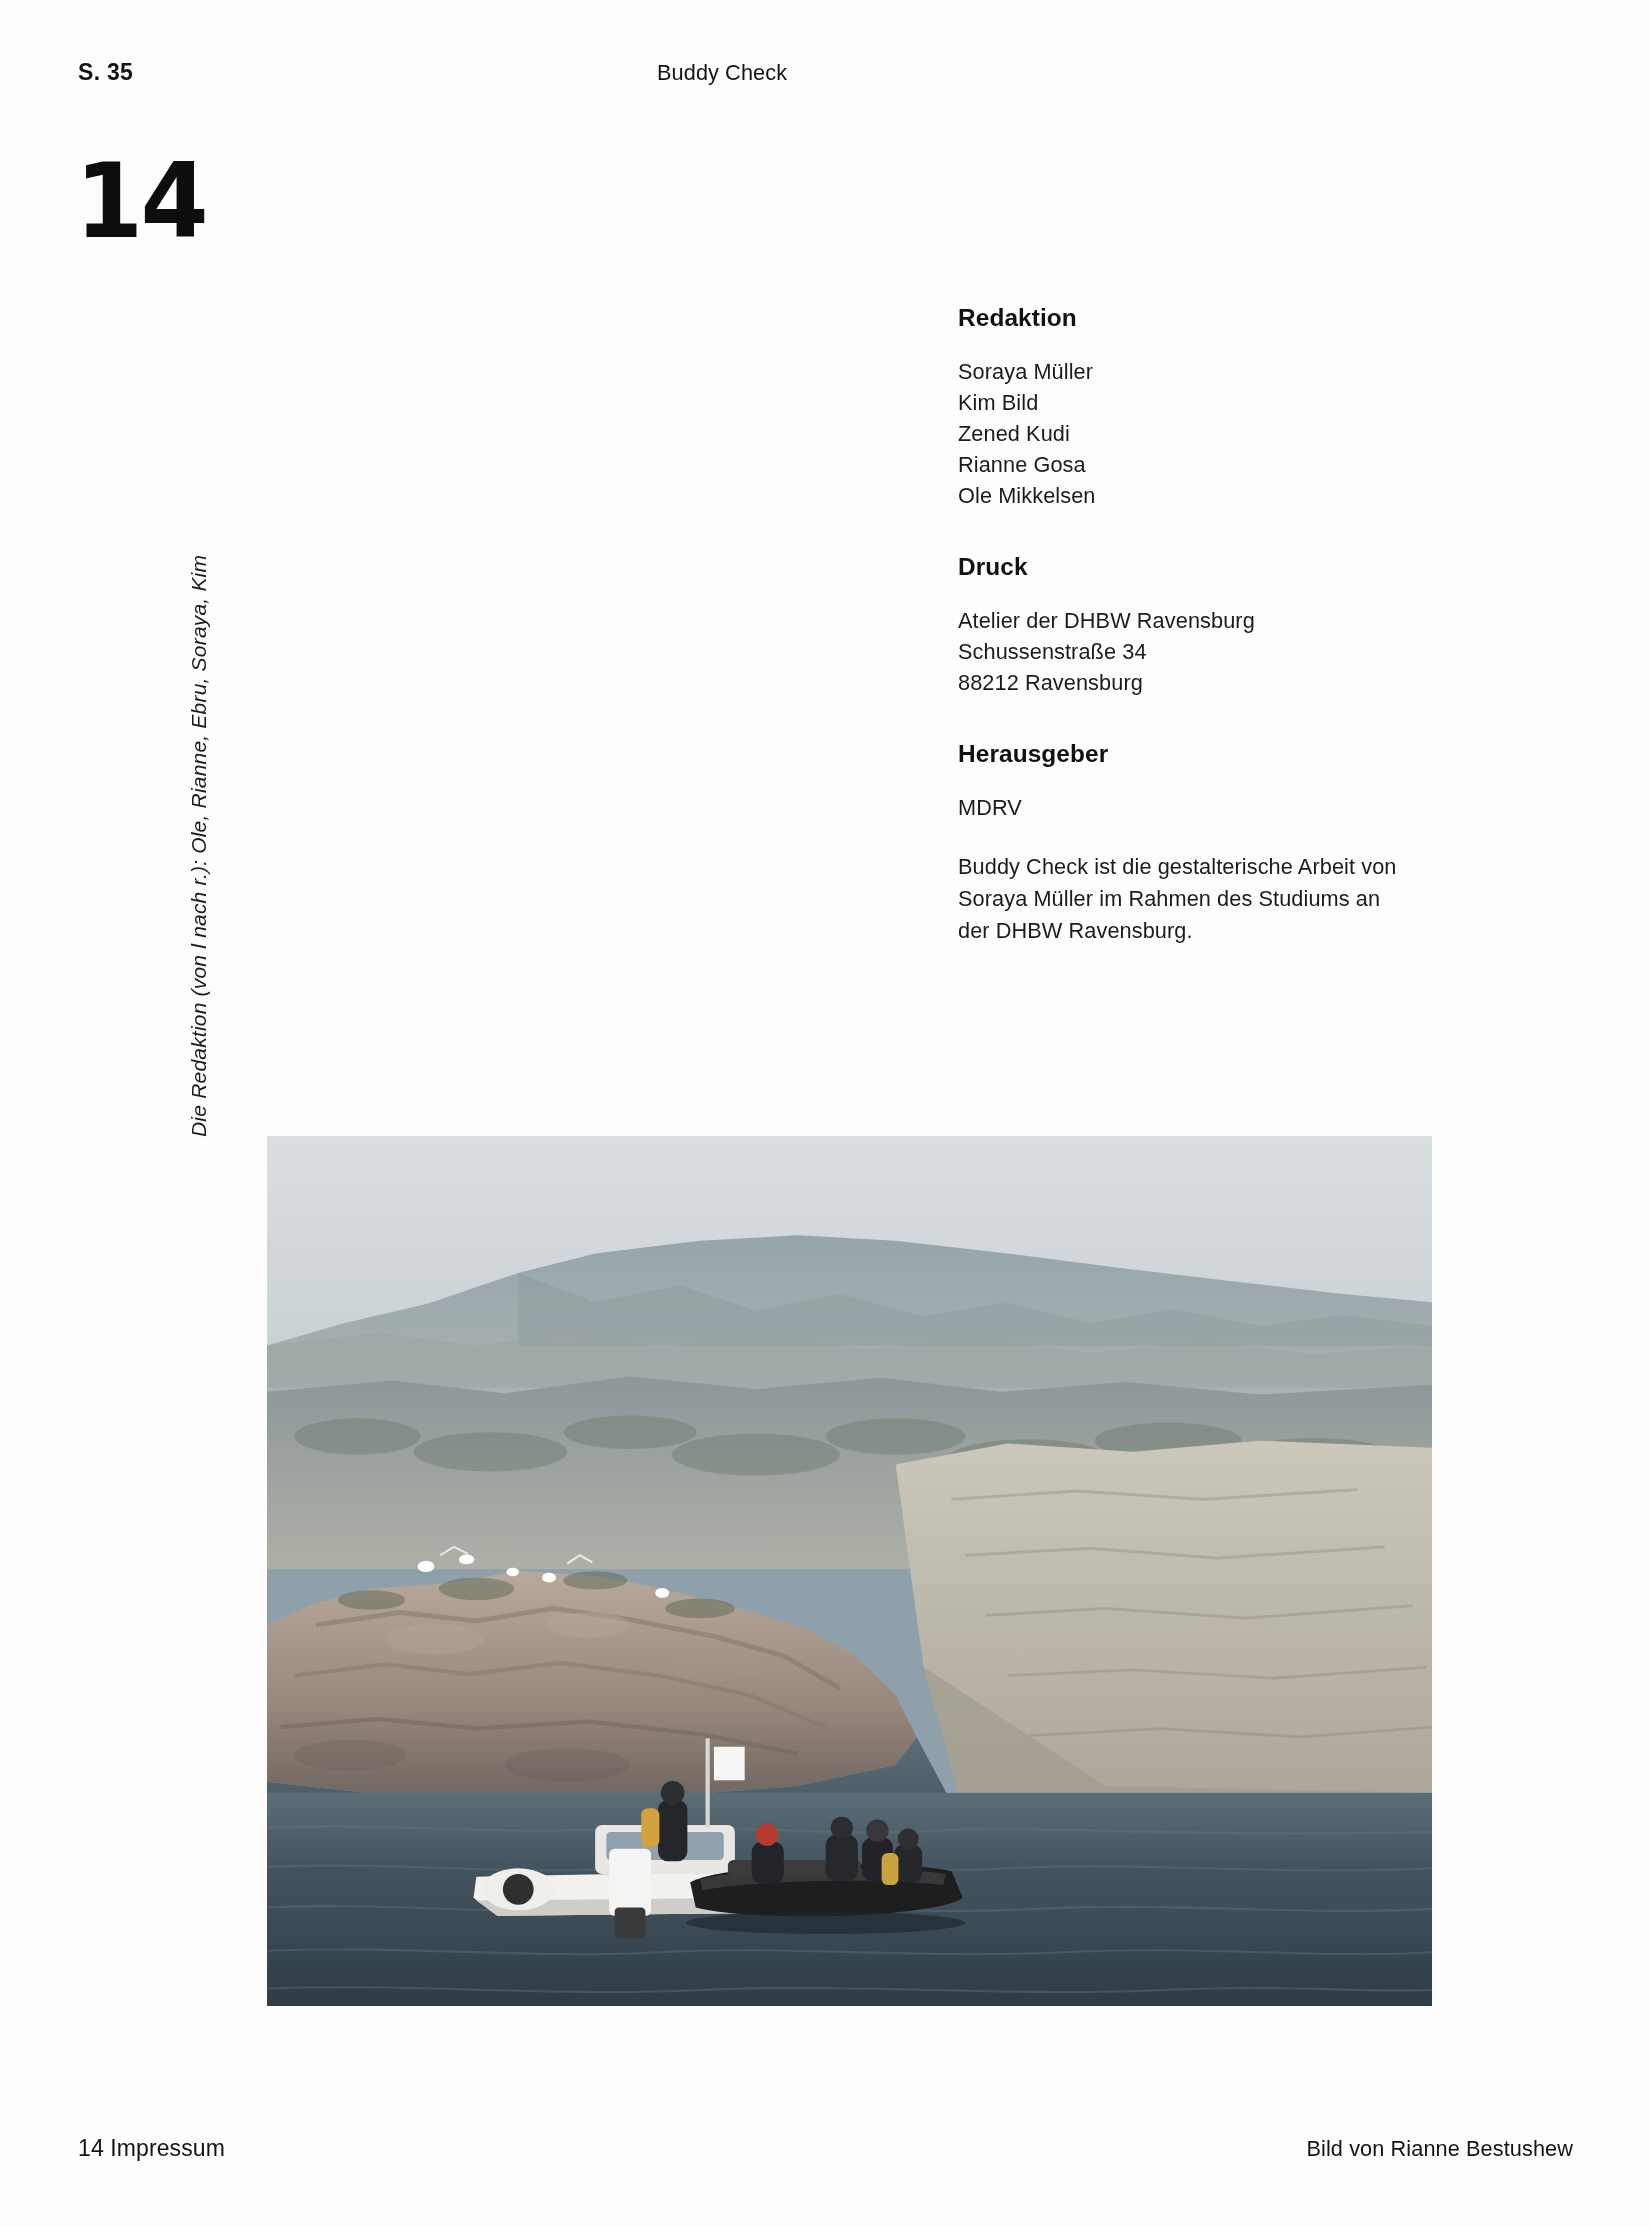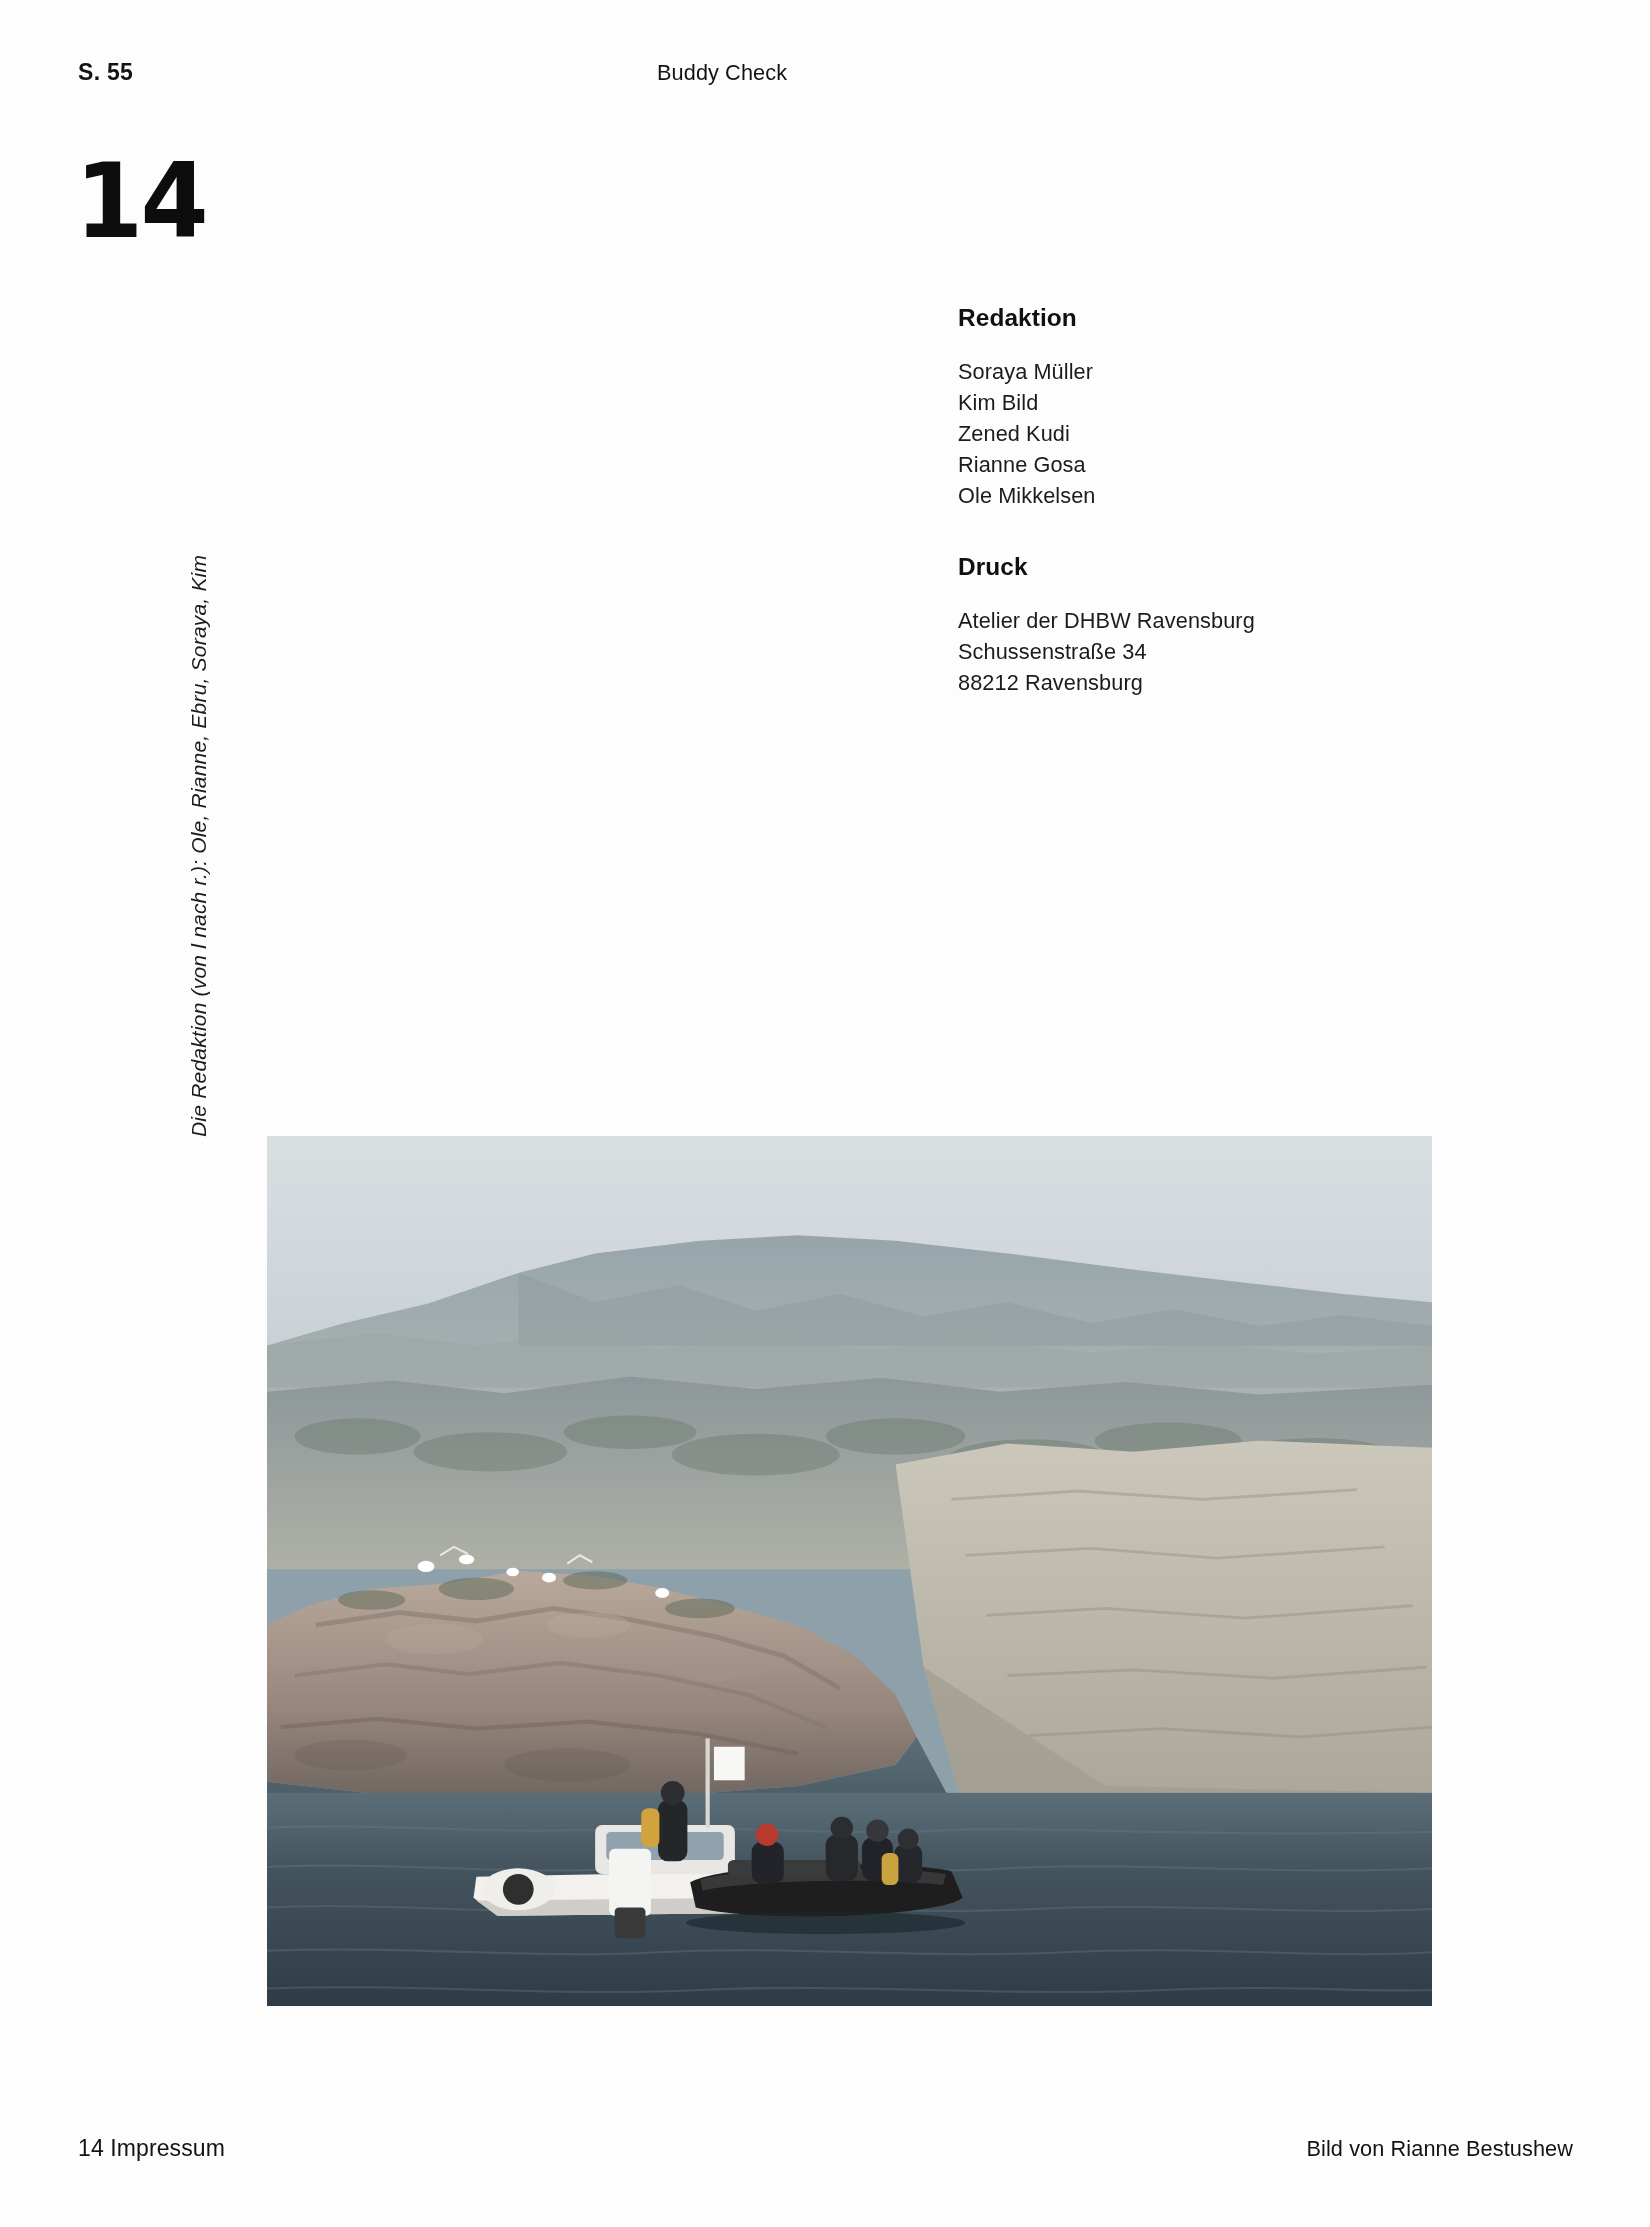--- a/index.html
+++ b/index.html
@@ -159,21 +159,21 @@
     letter-spacing: 0.1px;
     color: #131313;
   }
 </style>
 </head>
 <body>
 
 <div class="page">
 
   <div class="page-header">
-    <div class="header-left">S. 55</div>
+    <div class="header-left">S. 35</div>
     <div class="header-center">Buddy Check</div>
   </div>
 
   <div class="chapter-number">14</div>
 
 
   <div class="colophon">
 
     <div class="colophon-block">
       <div class="colophon-heading">Redaktion</div>
@@ -184,20 +184,25 @@
       <div class="colophon-line">Ole Mikkelsen</div>
     </div>
 
     <div class="colophon-block">
       <div class="colophon-heading">Druck</div>
       <div class="colophon-line">Atelier der DHBW Ravensburg</div>
       <div class="colophon-line">Schussenstraße 34</div>
       <div class="colophon-line">88212 Ravensburg</div>
     </div>
 
+    <div class="colophon-block">
+      <div class="colophon-heading">Herausgeber</div>
+      <div class="colophon-line">MDRV</div>
+      <div class="colophon-para">Buddy Check ist die gestalterische Arbeit von Soraya Müller im Rahmen des Studiums an der DHBW Ravensburg.</div>
+    </div>
 
   </div>
 
   <div class="side-caption">Die Redaktion (von l nach r.): Ole, Rianne, Ebru, Soraya, Kim</div>
 
   <div class="photo-frame">
     <svg viewBox="0 0 1668 1245" preserveAspectRatio="xMidYMid slice">
       <defs>
         <linearGradient id="sky" x1="0" y1="0" x2="0" y2="1">
           <stop offset="0%" stop-color="#d9dee1"></stop>

